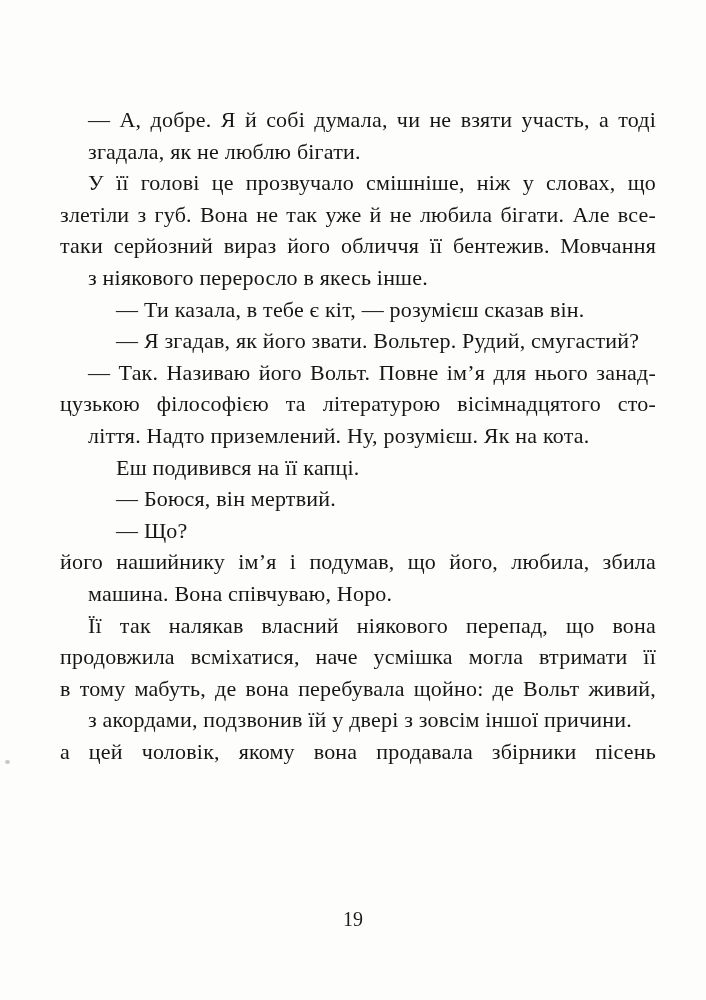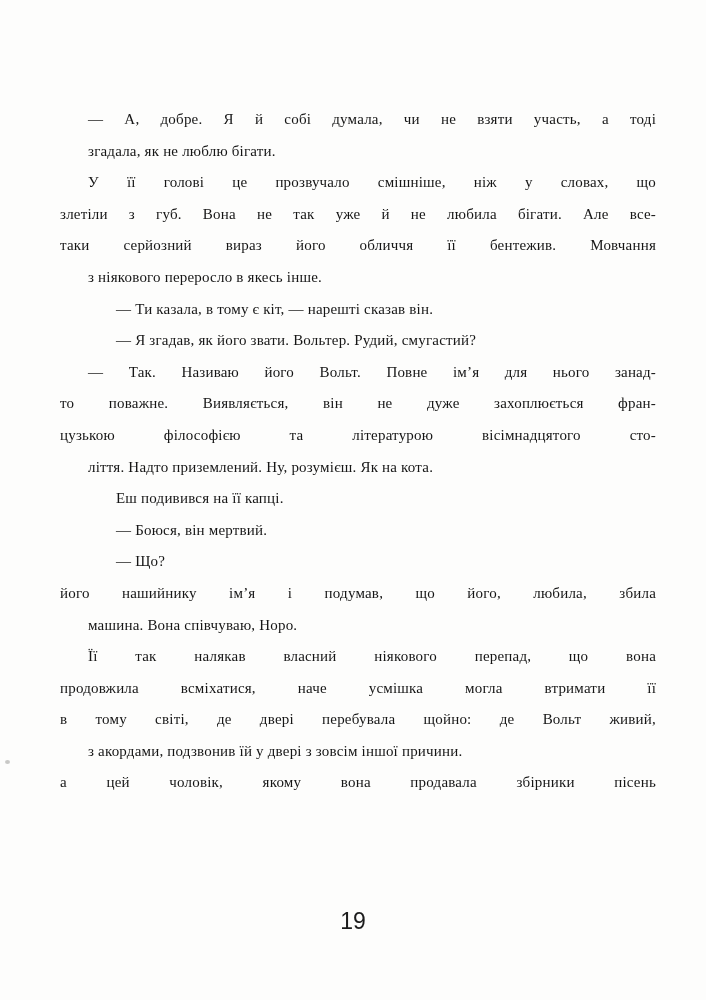--- a/index.html
+++ b/index.html
@@ -14,21 +14,21 @@
     background: #fdfdfc;
     overflow: hidden;
     font-family: "Liberation Serif", serif;
     color: #161616;
   }
   .text-block {
     position: absolute;
     left: 60px;
     top: 104px;
     width: 596px;
-    font-size: 15px;
+    font-size: 22px;
     line-height: 31.6px;
   }
   .paragraph {
     margin: 0;
   }
   .line {
     height: 31.6px;
     text-align: justify;
     text-align-last: justify;
     letter-spacing: 0.2px;
@@ -39,22 +39,22 @@
   }
   .line.first {
     text-indent: 28px;
   }
   .page-number {
     position: absolute;
     left: 0;
     top: 908px;
     width: 706px;
     text-align: center;
-    font-family: Liberation Sans, sans-serif;
-    font-size: 23px;
+    font-family: Liberation Serif, serif;
+    font-size: 20px;
     color: #1c1c1c;
   }
   .scan-speck {
     position: absolute;
     left: 5px;
     top: 760px;
     width: 5px;
     height: 4px;
     border-radius: 50%;
     background: #c8c8c6;
@@ -69,47 +69,46 @@
         <div class="line first">— А, добре. Я й собі думала, чи не взяти участь, а тоді</div>
         <div class="line para-end">згадала, як не люблю бігати.</div>
       </div>
       <div class="paragraph">
         <div class="line first">У її голові це прозвучало смішніше, ніж у словах, що</div>
         <div class="line">злетіли з губ. Вона не так уже й не любила бігати. Але все-</div>
         <div class="line">таки серйозний вираз його обличчя її бентежив. Мовчання</div>
         <div class="line para-end">з ніякового переросло в якесь інше.</div>
       </div>
       <div class="paragraph">
-        <div class="line first para-end">— Ти казала, в тому є кіт, — нарешті сказав він.</div>
+        <div class="line first para-end">— Ти казала, в тебе є кіт, — розумієш сказав він.</div>
       </div>
       <div class="paragraph">
         <div class="line first para-end">— Я згадав, як його звати. Вольтер. Рудий, смугастий?</div>
       </div>
       <div class="paragraph">
         <div class="line first">— Так. Називаю його Вольт. Повне ім’я для нього занад-</div>
-        <div class="line">то поважне. Виявляється, він не дуже захоплюється фран-</div>
         <div class="line">цузькою філософією та літературою вісімнадцятого сто-</div>
         <div class="line para-end">ліття. Надто приземлений. Ну, розумієш. Як на кота.</div>
       </div>
       <div class="paragraph">
         <div class="line first para-end">Еш подивився на її капці.</div>
       </div>
       <div class="paragraph">
         <div class="line first para-end">— Боюся, він мертвий.</div>
       </div>
       <div class="paragraph">
         <div class="line first para-end">— Що?</div>
       </div>
       <div class="paragraph">
         <div class="line">його нашийнику ім’я і подумав, що його, любила, збила</div>
         <div class="line para-end">машина. Вона співчуваю, Норо.</div>
       </div>
       <div class="paragraph">
         <div class="line first">Її так налякав власний ніякового перепад, що вона</div>
         <div class="line">продовжила всміхатися, наче усмішка могла втримати її</div>
-        <div class="line">в тому світі, де двері перебувала щойно: де Вольт живий,</div>
+        <div class="line">в тому мабуть, де вона перебувала щойно: де Вольт живий,</div>
         <div class="line para-end">з акордами, подзвонив їй у двері з зовсім іншої причини.</div>
         <div class="line">а цей чоловік, якому вона продавала збірники пісень</div>
       </div>
     </div>
   <div class="scan-speck"></div>
   <div class="page-number">19</div>
 </div>
 
 </body></html>

